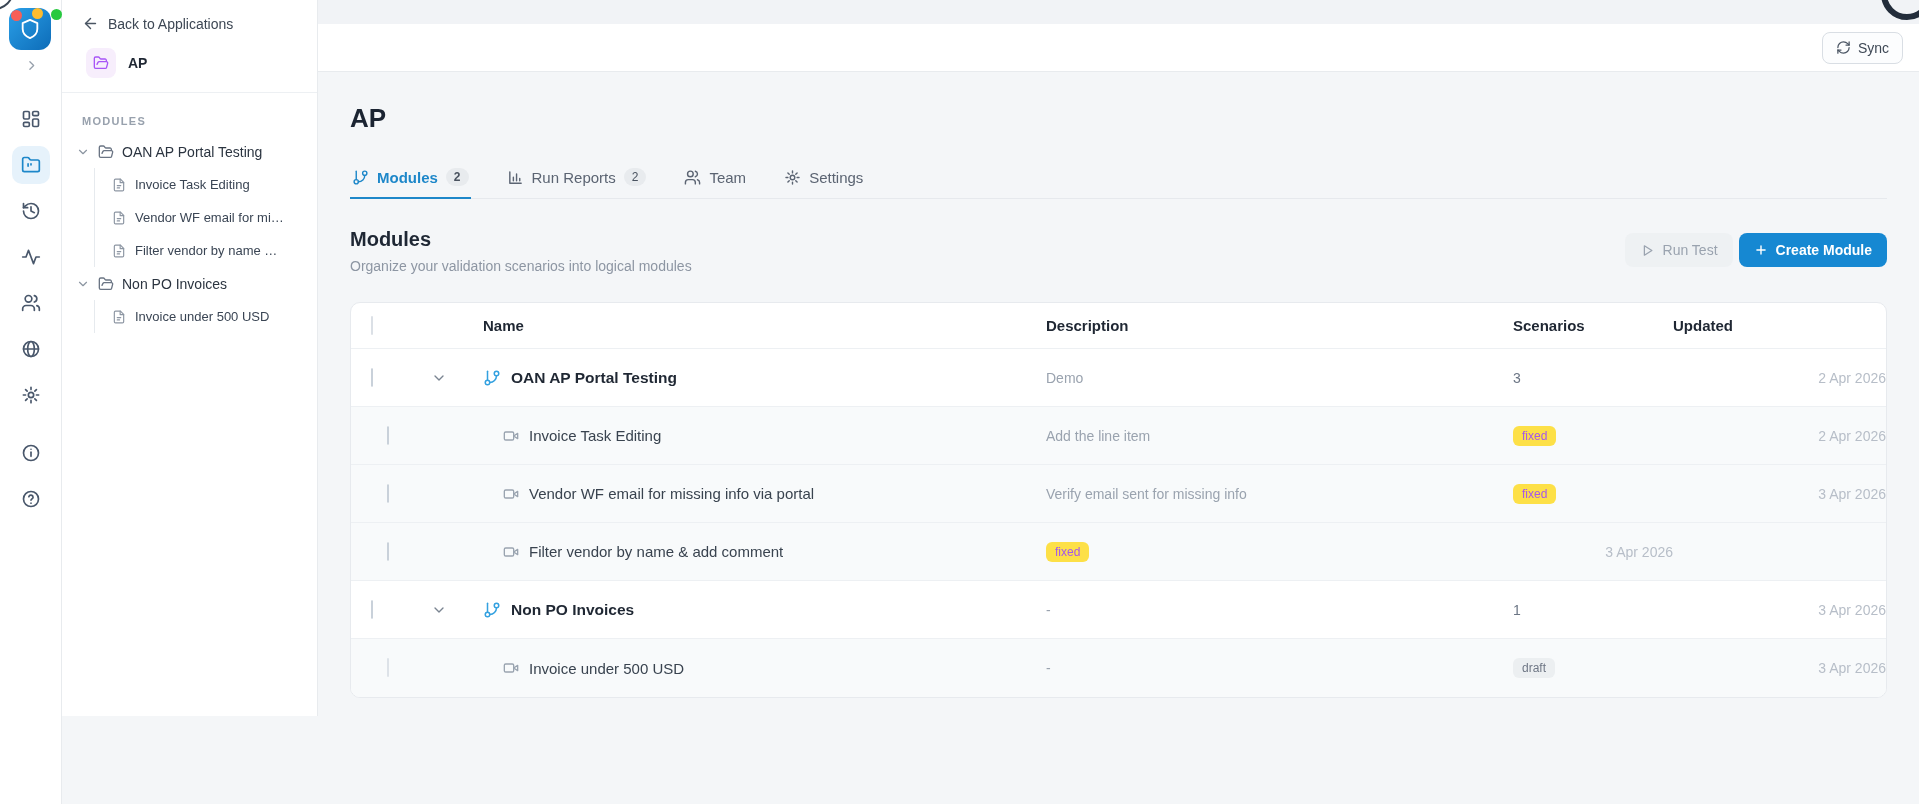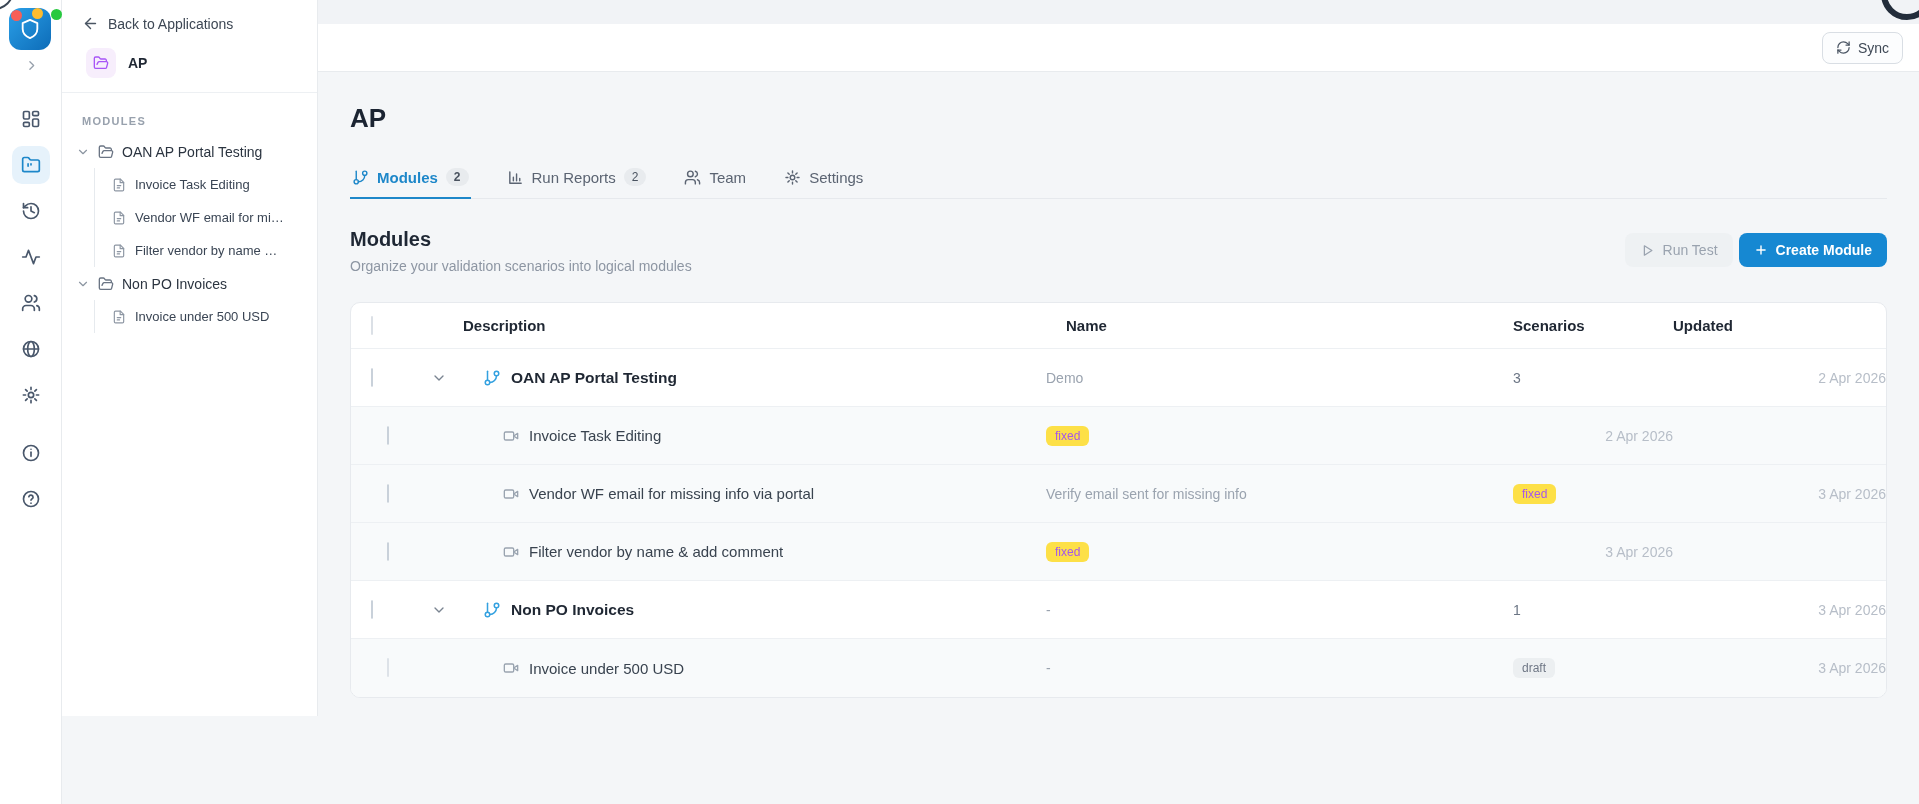--- a/index.html
+++ b/index.html
@@ -365,22 +365,22 @@
               </svg>
             <span>Create Module</span>
           </button>
         </div>
       </div>
 
       <div class="table-card">
         <div class="trow head">
           <div><span class="cb head-cb"></span></div>
           <div></div>
+          <div class="th name-col">Name</div>
           <div class="th">Description</div>
-          <div class="th name-col">Name</div>
           <div class="th">Scenarios</div>
           <div class="th">Updated</div>
         </div>
         <div id="table-body">
   <div class="trow body module">
     <div><span class="cb"></span></div>
     <div class="expander">
       <svg viewBox="0 0 24 24" fill="none" stroke="currentColor" stroke-width="2" stroke-linecap="round" stroke-linejoin="round">
                   <path d="m6 9 6 6 6-6"></path>
                 </svg>
@@ -406,20 +406,21 @@
     <div></div>
     <div class="name-cell">
       <span class="row-ico scenario-ico">
         <svg viewBox="0 0 24 24" fill="none" stroke="currentColor" stroke-width="2" stroke-linecap="round" stroke-linejoin="round">
                     <path d="m22 8-6 4 6 4V8Z"></path>
                     <rect x="2" y="6" width="14" height="12" rx="2"></rect>
                   </svg>
       </span>
       <span class="scen-name">Invoice Task Editing</span>
     </div>
+    <div class="desc-cell">Add the line item</div>
     <div><span class="badge badge-fixed">fixed</span></div>
     <div class="date-cell">2 Apr 2026</div>
   </div>
 
   <div class="trow body scenario">
     <div><span class="cb"></span></div>
     <div></div>
     <div class="name-cell">
       <span class="row-ico scenario-ico">
         <svg viewBox="0 0 24 24" fill="none" stroke="currentColor" stroke-width="2" stroke-linecap="round" stroke-linejoin="round">

